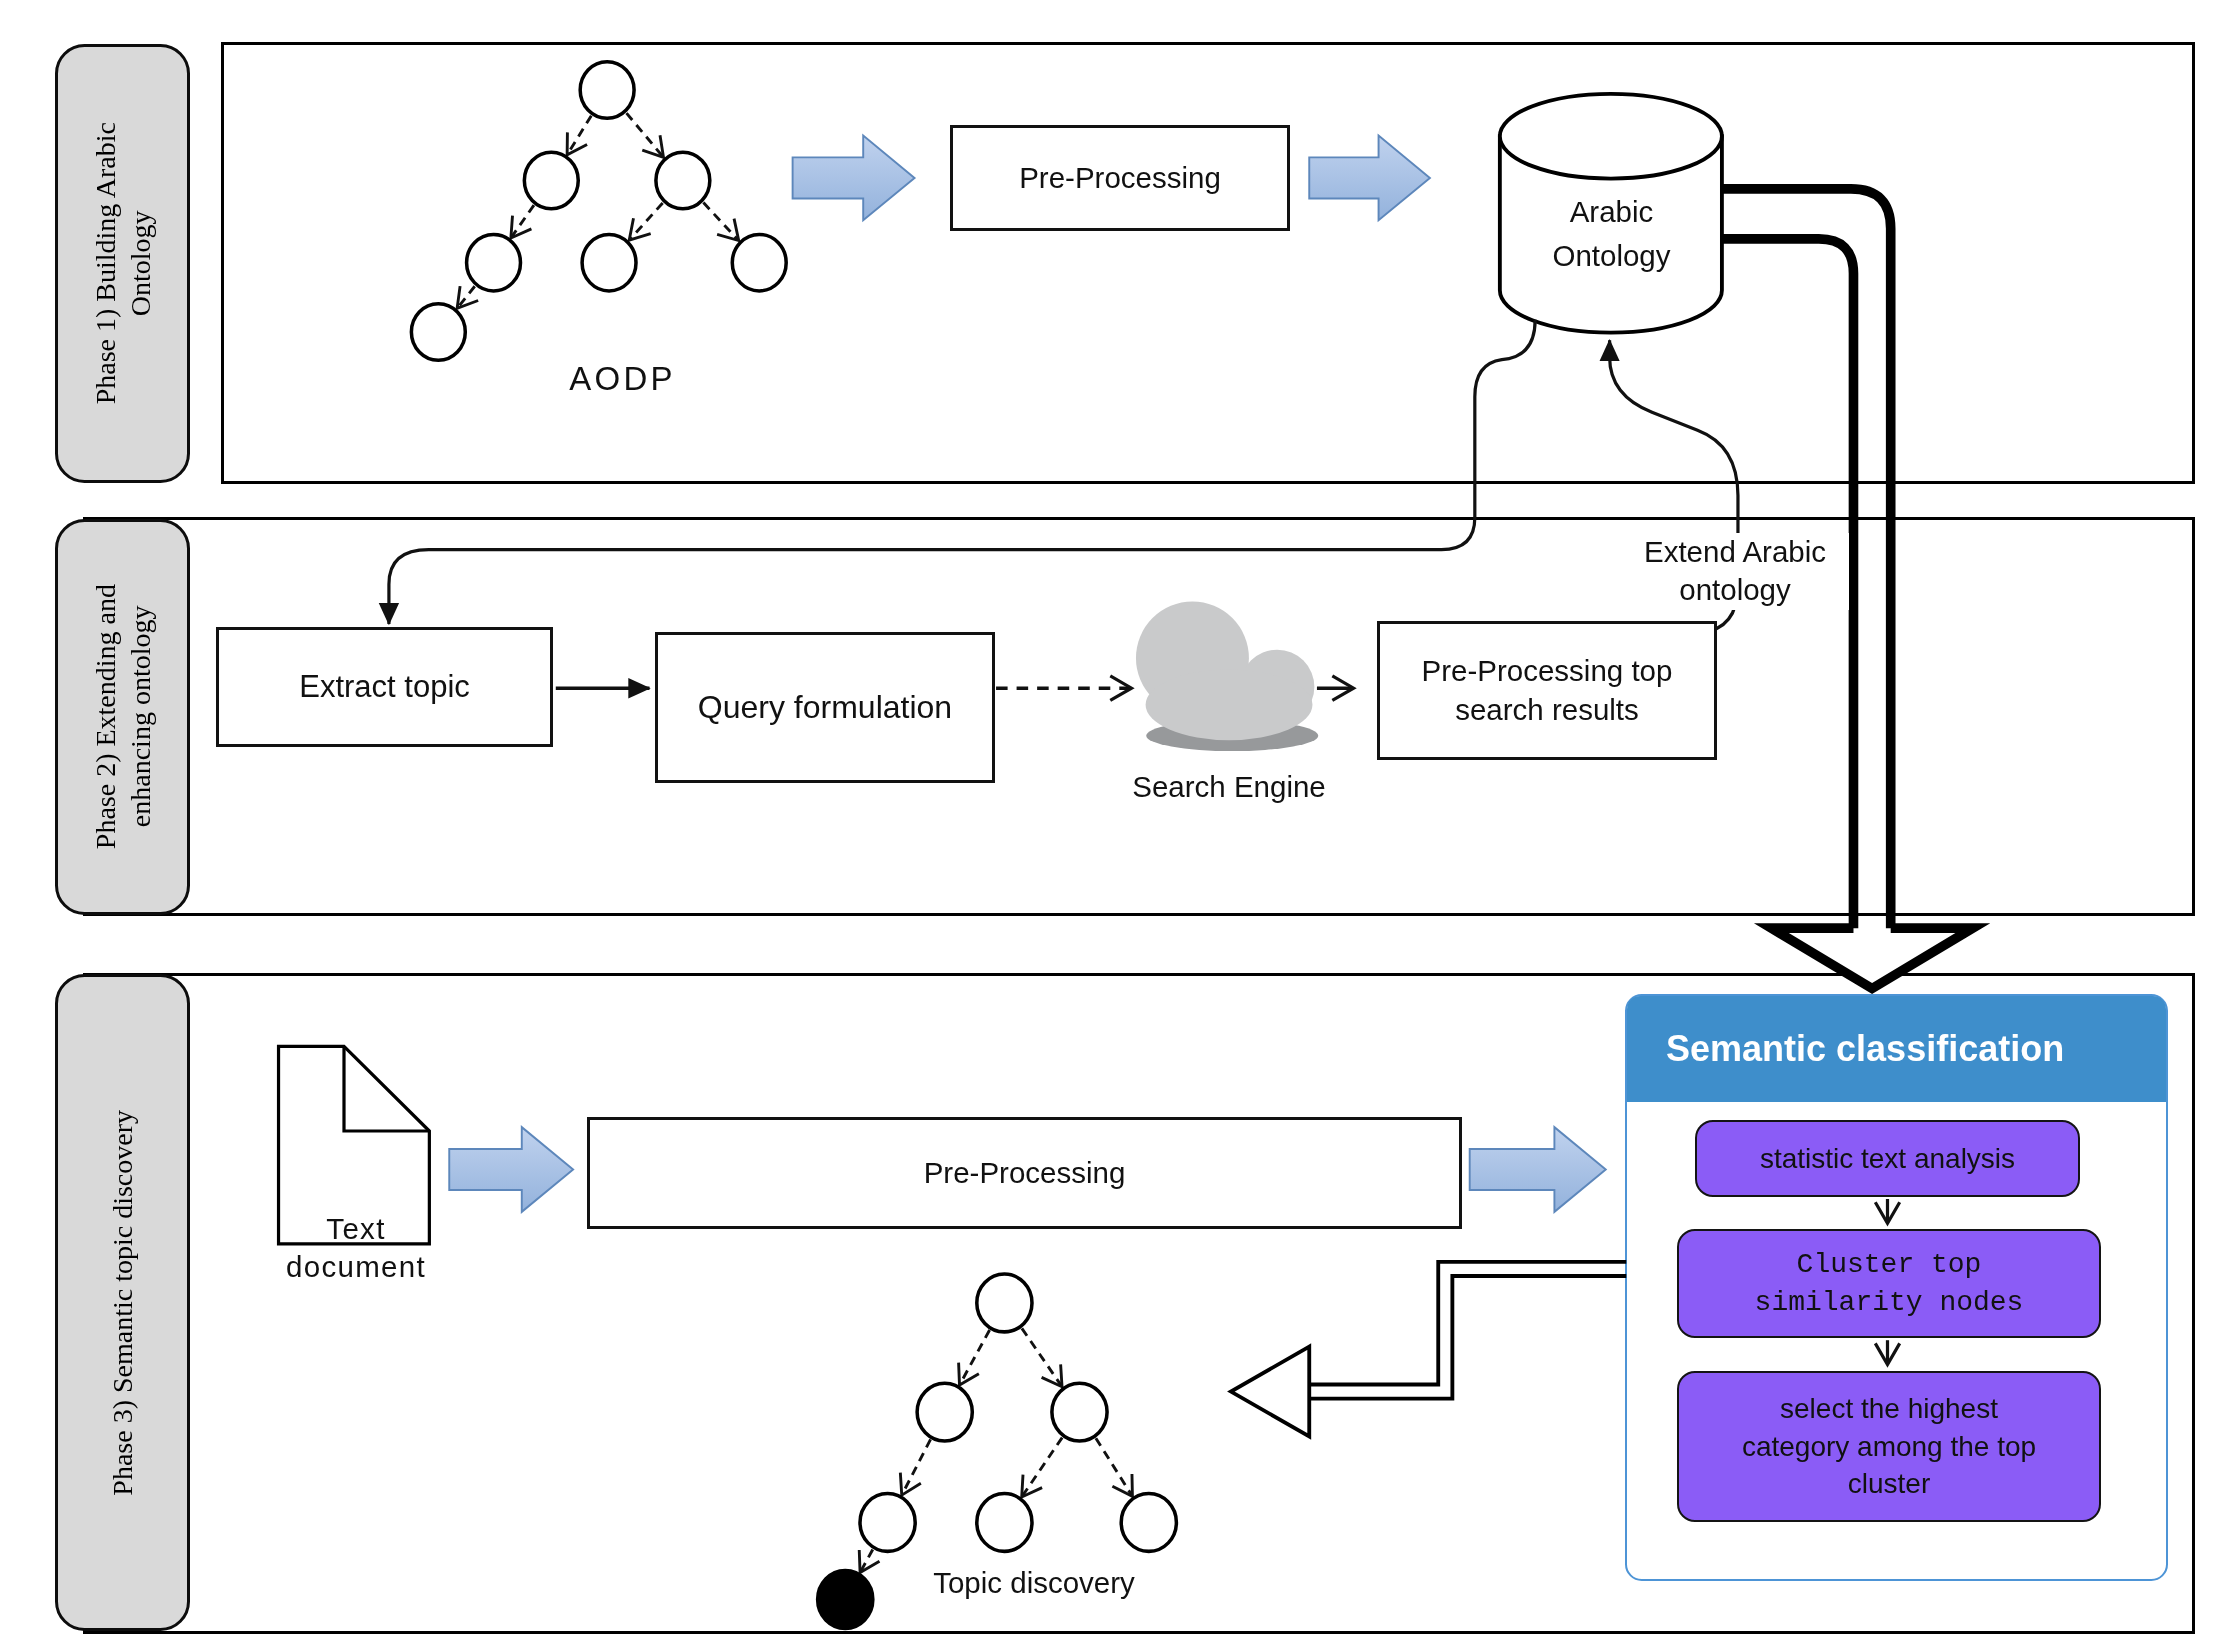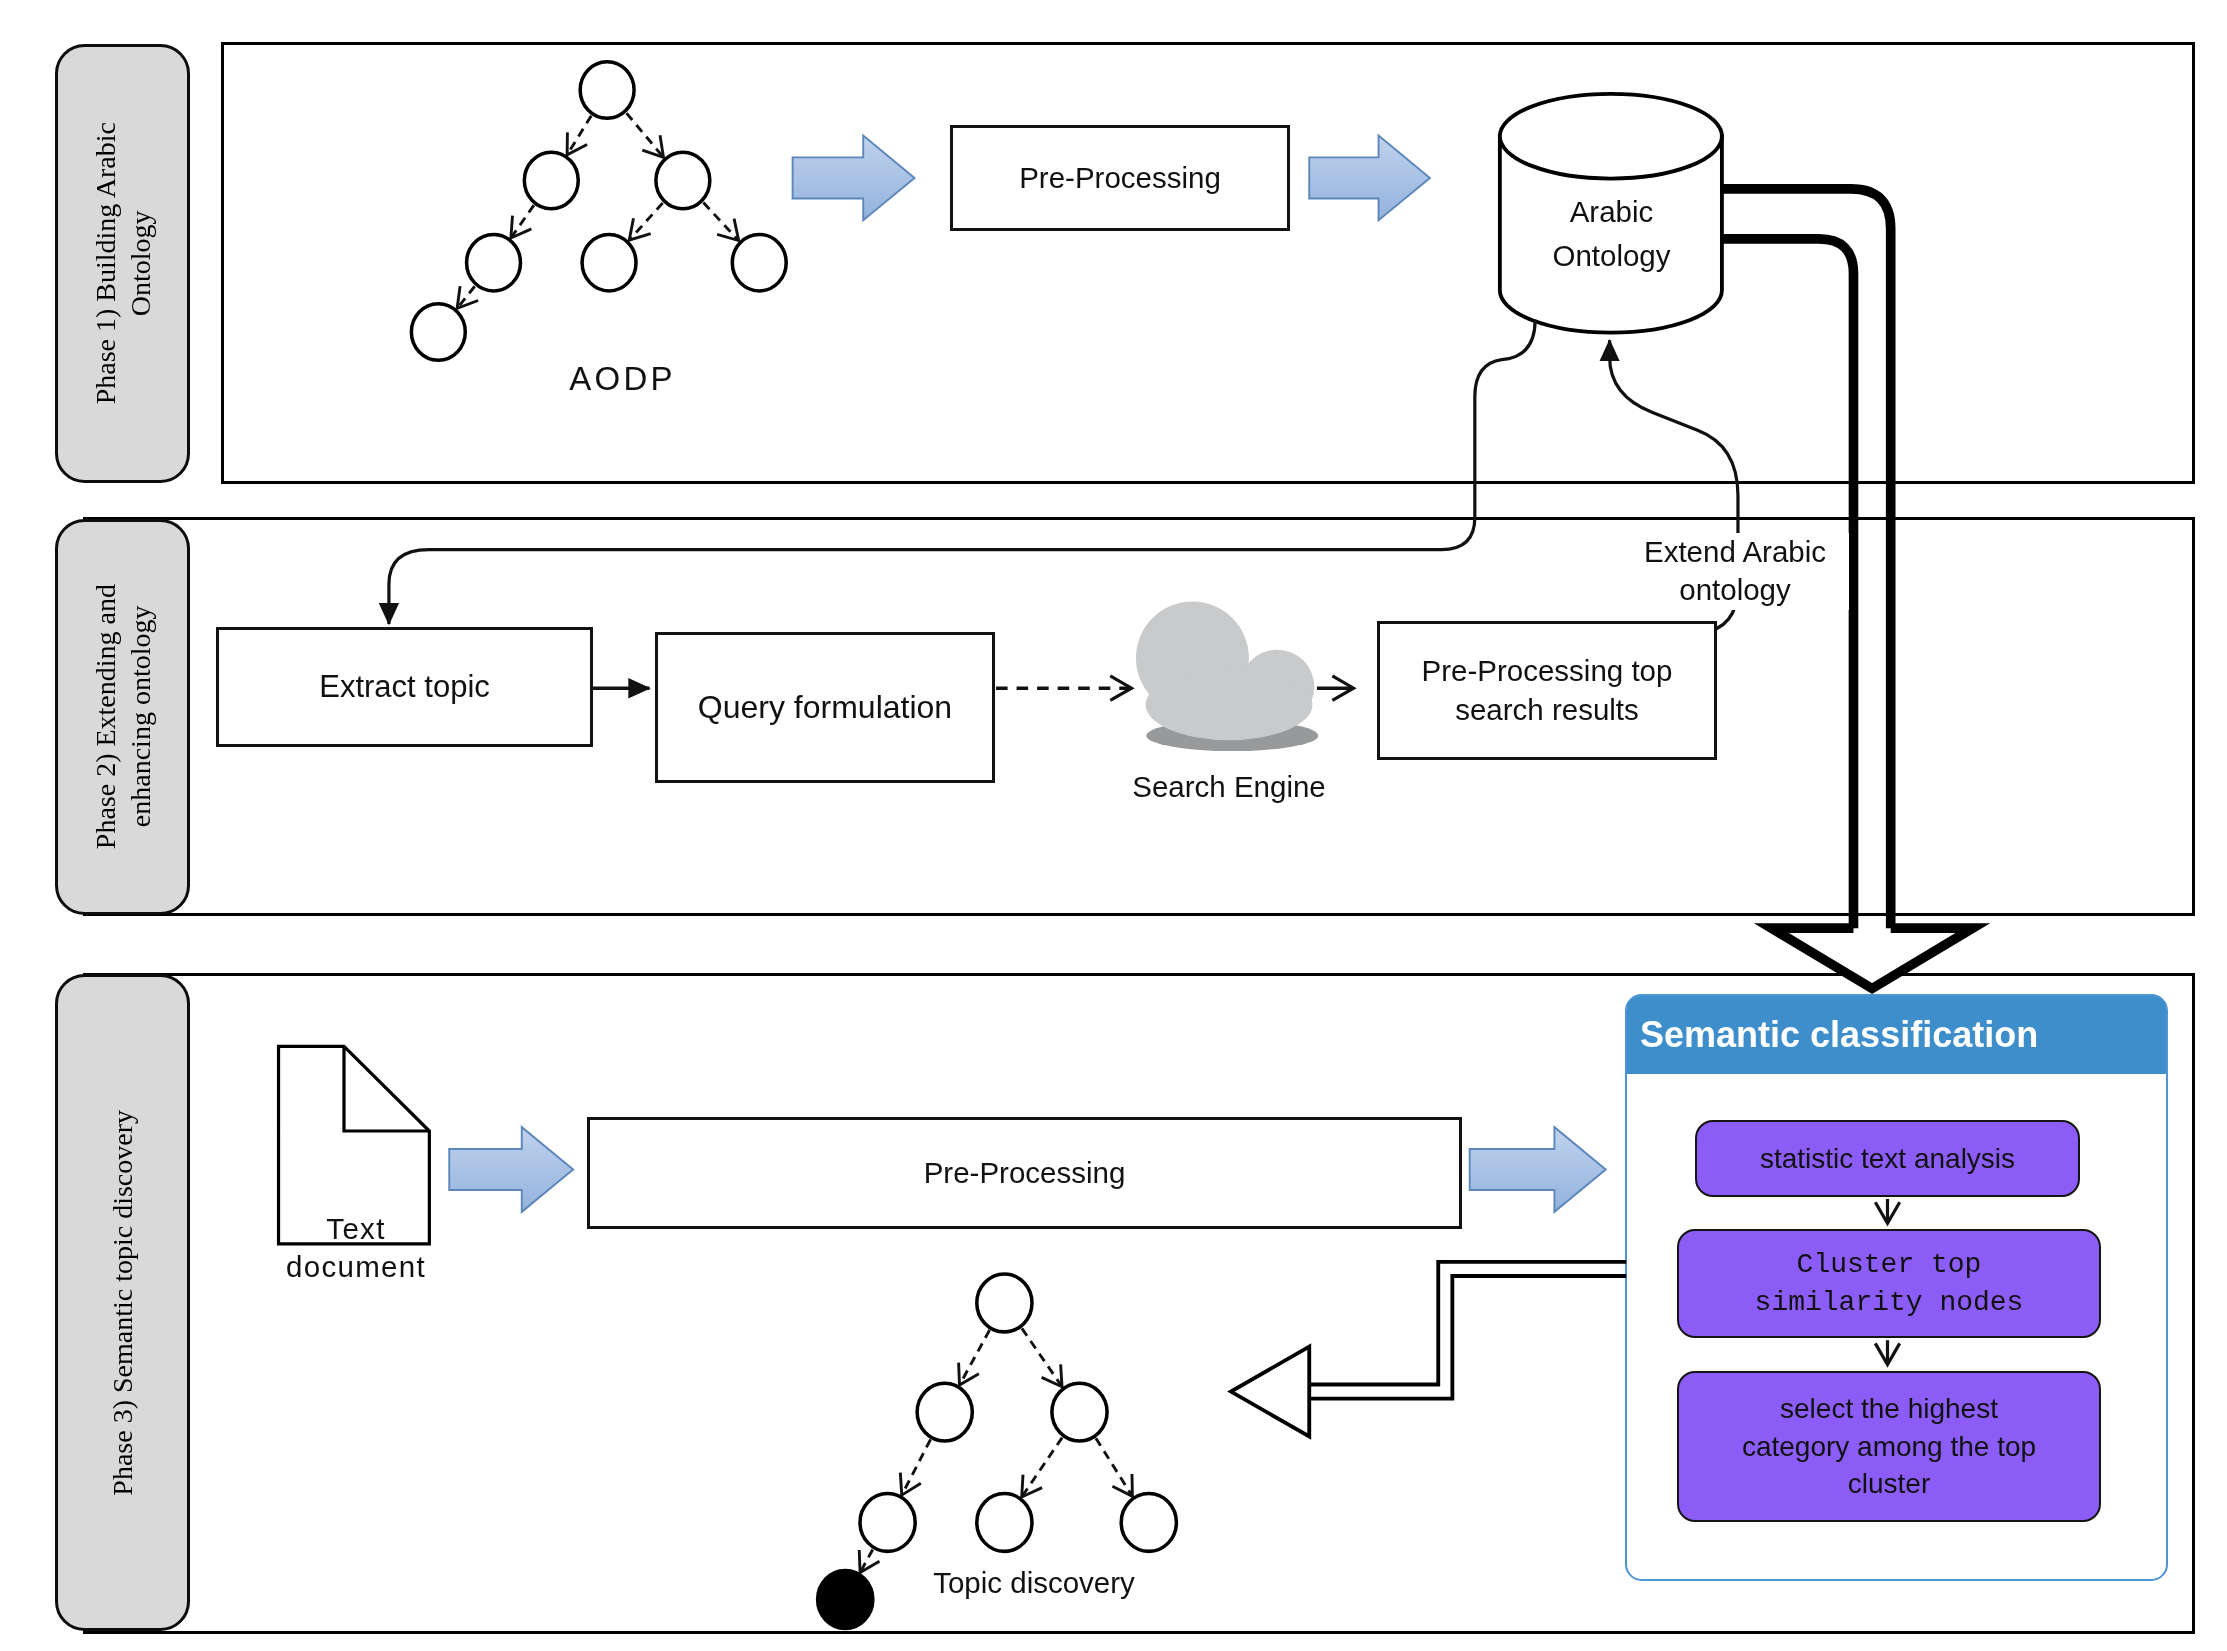--- a/index.html
+++ b/index.html
@@ -12,23 +12,23 @@
   .plabel span{writing-mode:vertical-rl;transform:rotate(180deg);
           font-family:"Liberation Serif",serif;font-size:28px;line-height:1.25;
           text-align:center;white-space:pre-line;color:#000;}
   .box{background:#fff;border:3.9px solid #121212;z-index:4;display:flex;align-items:center;
        justify-content:center;text-align:center;font-size:29.5px;white-space:pre-line;line-height:1.3;}
   .pbox{background:#8b5cf6;border:2.6px solid #141414;border-radius:18px;z-index:4;display:flex;
         align-items:center;justify-content:center;text-align:center;font-size:28px;
         white-space:pre-line;line-height:1.35;}
   .lbl{z-index:5;text-align:center;white-space:pre-line;font-size:29.5px;line-height:1.3;}
   .panel{border:2.6px solid #4d94d6;border-radius:16.7px;background:#fff;z-index:2;}
-  .panel-header{position:absolute;left:0;top:0;right:0;height:78px;background:#3e8ecb;
+  .panel-header{position:absolute;left:0;top:0;right:0;height:106px;background:#3e8ecb;
         border-radius:13px 13px 0 0;color:#fff;font-weight:bold;font-size:36px;
-        display:flex;align-items:center;padding-left:13px;box-sizing:border-box;}
+        display:flex;align-items:center;padding-left:39px;box-sizing:border-box;}
   svg#overlay{position:absolute;left:0;top:0;z-index:3;}
 </style>
 </head>
 <body>
 
 <div id="stage">
 
   <div class="abs container" style="left:221px;top:42px;width:1974px;height:442px;"></div>
   <div class="abs container" style="left:83px;top:517px;width:2112px;height:399px;"></div>
   <div class="abs container" style="left:83px;top:973px;width:2112px;height:661px;"></div>
@@ -139,21 +139,21 @@
       <path d="M 2040 2098 L 1918 2168 L 2040 2238 Z" fill="#fff" stroke="#000" stroke-width="6"></path>
     </g>
 
     <path d="M 2941 1868 V 1905" fill="none" stroke="#111" stroke-width="5" marker-end="url(#mOpen)"></path>
     <path d="M 2941 2088 V 2125" fill="none" stroke="#111" stroke-width="5" marker-end="url(#mOpen)"></path>
   </svg>
 
   <div class="abs box" style="left:950px;top:125px;width:340px;height:106px;">
     <span>Pre-Processing</span>
   </div>
-  <div class="abs box" style="left:216px;top:627px;width:377px;height:120px;font-size:31px;">
+  <div class="abs box" style="left:216px;top:627px;width:337px;height:120px;font-size:31px;">
     <span>Extract topic</span>
   </div>
   <div class="abs box" style="left:655px;top:632px;width:340px;height:151px;font-size:32px;">
     <span>Query formulation</span>
   </div>
   <div class="abs box" style="left:1361px;top:621px;width:340px;height:139px;margin-left:16px;">
     <span>Pre-Processing top
 search results</span>
   </div>
   <div class="abs box" style="left:587px;top:1117px;width:875px;height:112px;">

